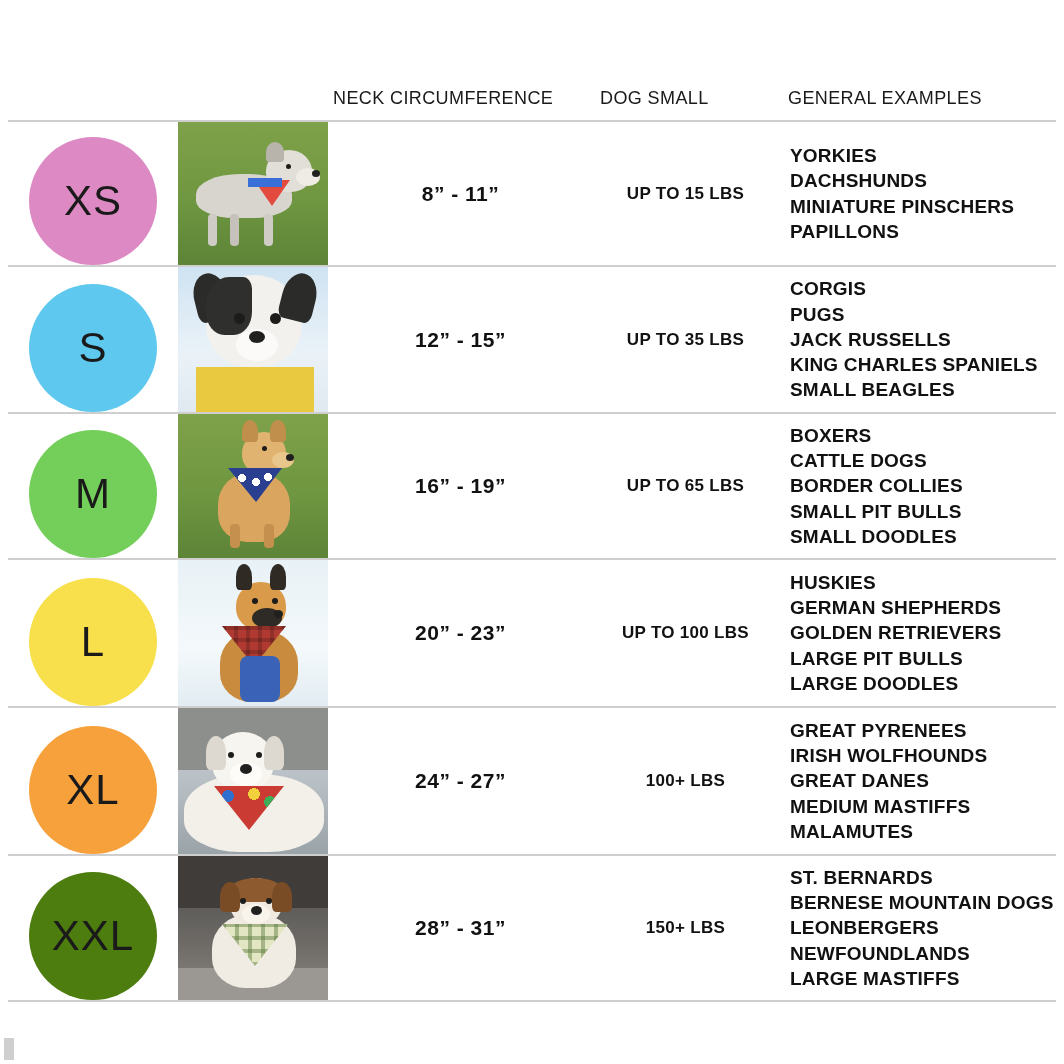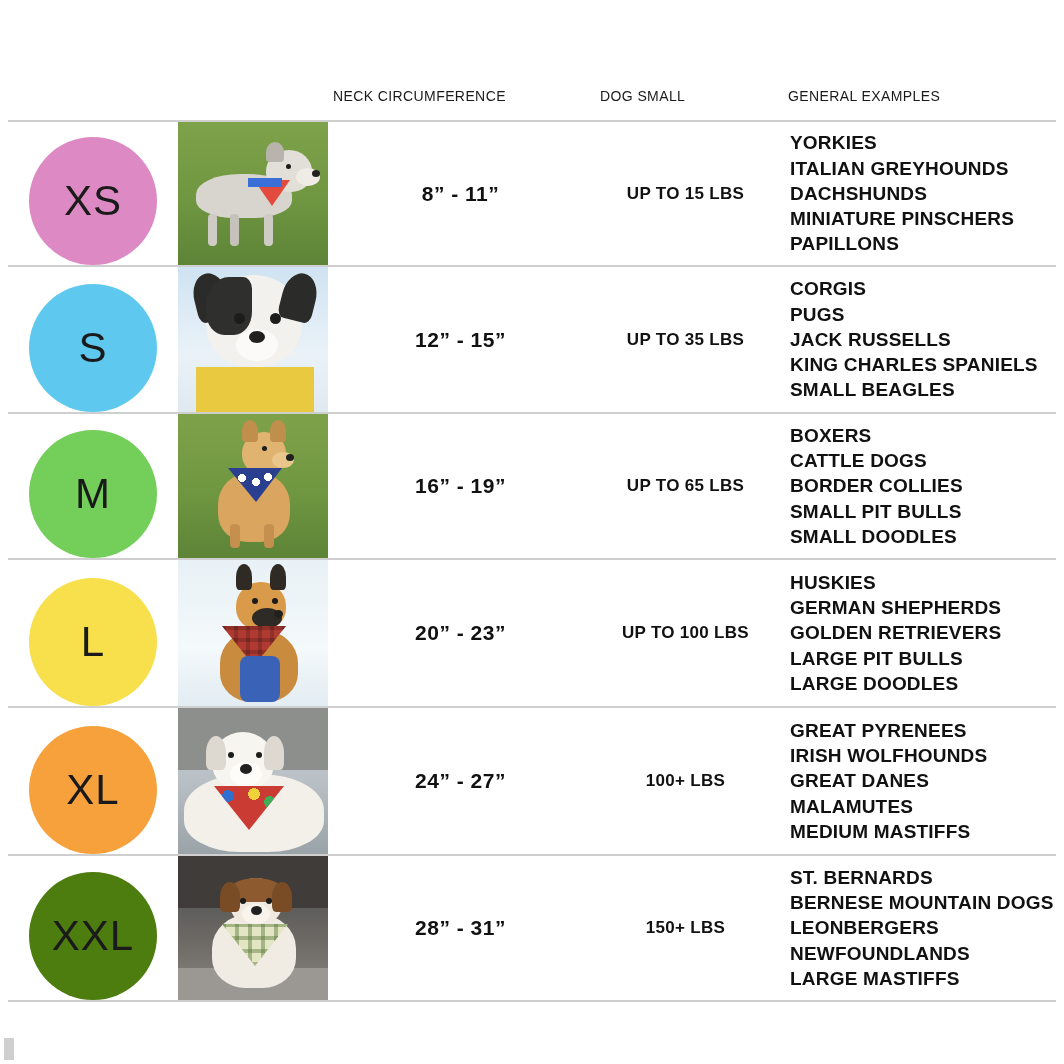--- a/index.html
+++ b/index.html
@@ -21,21 +21,21 @@
   
   .header {
     position: absolute;
     left: 0;
     top: 88px;
     width: 1064px;
     height: 30px;
   }
   .header .h-cell {
     position: absolute;
-    font-size: 14px;
+    font-size: 18px;
     letter-spacing: 0.4px;
     color: #1a1a1a;
     white-space: nowrap;
     font-weight: 400;
   }
   .h-neck  { left: 333px; top: 0; }
   .h-weight{ left: 600px; top: 0; }
   .h-examples { left: 772px; top: 0; margin-left: 16px; }
 
   
@@ -194,21 +194,20 @@
           <div class="dog-leg" style="left:52px; top:92px; width:9px; height:32px; background:#c6c2bb;"></div>
           <div class="dog-leg" style="left:86px; top:92px; width:9px; height:32px; background:#cfccc5;"></div>
           <div class="bandana" style="left:76px; top:58px; border-top-color:#e24b3d;"></div>
           <div style="position:absolute; left:70px; top:56px; width:34px; height:9px; background:#3a6fd8;"></div>
         </div>
       </div>
       <div class="col-neck">8” - 11”</div>
       <div class="col-weight">UP TO 15 LBS</div>
       <div class="col-examples">
         <div class="ex-line">YORKIES</div>
-        <div class="ex-line">ITALIAN GREYHOUNDS</div>
         <div class="ex-line">DACHSHUNDS</div>
         <div class="ex-line">MINIATURE PINSCHERS</div>
         <div class="ex-line">PAPILLONS</div>
       </div>
     </div>
 
     <div class="row" style="height:145px;">
       <div class="col-size">
         <div class="badge" style="background:#5ec8ef;">S</div>
       </div>
@@ -336,22 +335,22 @@
                         radial-gradient(circle 6px at 40px 8px, #f2d23c 98%, transparent 100%),
                         radial-gradient(circle 6px at 56px 16px, #3fae58 98%, transparent 100%);"></div>
         </div>
       </div>
       <div class="col-neck">24” - 27”</div>
       <div class="col-weight">100+ LBS</div>
       <div class="col-examples">
         <div class="ex-line">GREAT PYRENEES</div>
         <div class="ex-line">IRISH WOLFHOUNDS</div>
         <div class="ex-line">GREAT DANES</div>
+        <div class="ex-line">MEDIUM MASTIFFS</div>
         <div class="ex-line">MALAMUTES</div>
-        <div class="ex-line">MEDIUM MASTIFFS</div>
       </div>
     </div>
 
     <div class="row" style="height:144px;">
       <div class="col-size">
         <div class="badge" style="background:#4d7c0f;">XXL</div>
       </div>
       <div class="col-photo">
         <div class="photo dark">
           <div style="position:absolute; left:0; top:0; width:150px; height:52px; background:#3f3c39;"></div>

